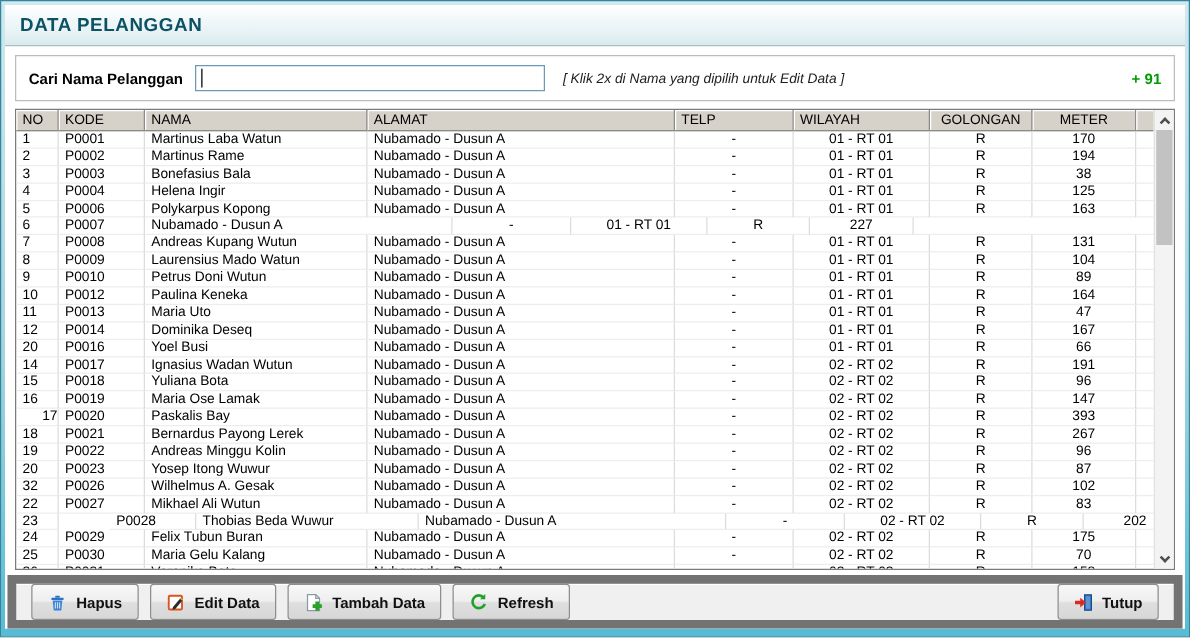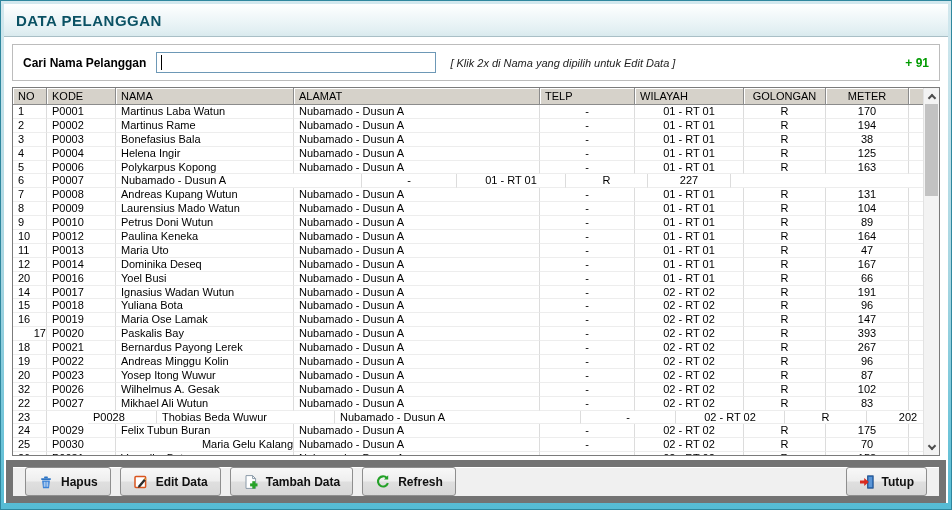--- a/index.html
+++ b/index.html
@@ -386,21 +386,21 @@
               <div class="gcell" style="width: 246px;">Nubamado - Dusun A</div>
               <div class="gcell center" style="width: 95px;">-</div>
               <div class="gcell center" style="width: 109px;">02 - RT 02</div>
               <div class="gcell center" style="width: 82px;">R</div>
               <div class="gcell center" style="width: 83px;">175</div>
               <div class="gfill"></div>
             </div>
             <div class="grow">
               <div class="gcell" style="width: 34px;">25</div>
               <div class="gcell" style="width: 69px;">P0030</div>
-              <div class="gcell" style="width: 178px; text-align: right;">Maria Gelu Kalang</div>
+              <div class="gcell" style="width: 178px;">Maria Gelu Kalang</div>
               <div class="gcell" style="width: 246px;">Nubamado - Dusun A</div>
               <div class="gcell center" style="width: 95px;">-</div>
               <div class="gcell center" style="width: 109px;">02 - RT 02</div>
               <div class="gcell center" style="width: 82px;">R</div>
               <div class="gcell center" style="width: 83px;">70</div>
               <div class="gfill"></div>
             </div>
             <div class="grow">
               <div class="gcell" style="width: 34px;">26</div>
               <div class="gcell" style="width: 69px;">P0031</div>

